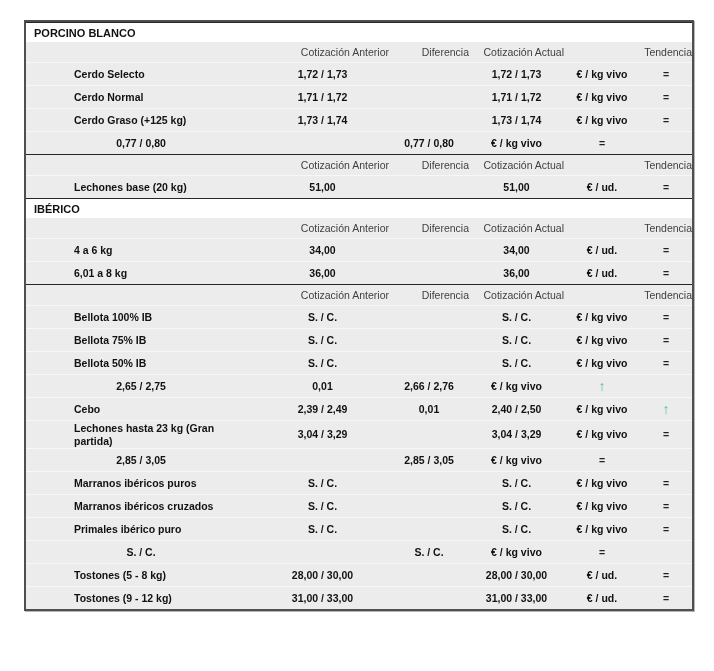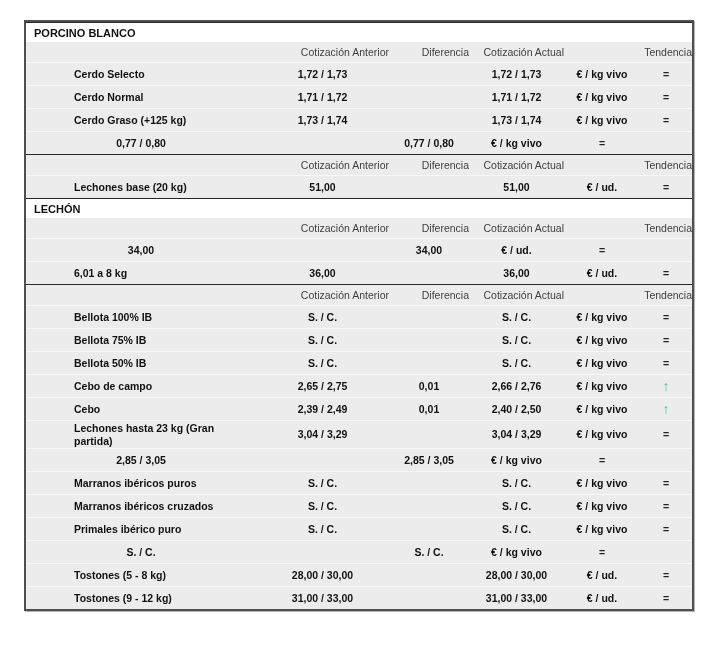--- a/index.html
+++ b/index.html
@@ -143,30 +143,31 @@
         <div class="grid row">
           <div class="cell label">Lechones base (20 kg)</div>
           <div class="cell val">51,00</div>
           <div class="cell val"></div>
           <div class="cell val">51,00</div>
           <div class="cell val">€ / ud.</div>
           <div class="cell trend">=</div>
         </div>
       </div>
       <div class="section">
-        <div class="section-name">LECHÓN</div>
-        <div class="grid hdr-row">
-          <div class="cell hdr"></div>
-          <div class="cell hdr">Cotización Anterior</div>
-          <div class="cell hdr">Diferencia</div>
-          <div class="cell hdr">Cotización Actual</div>
-          <div class="cell hdr"></div>
-          <div class="cell hdr">Tendencia</div>
-        </div>
-        <div class="grid row">
+        <div class="section-name">IBÉRICO</div>
+        <div class="grid hdr-row">
+          <div class="cell hdr"></div>
+          <div class="cell hdr">Cotización Anterior</div>
+          <div class="cell hdr">Diferencia</div>
+          <div class="cell hdr">Cotización Actual</div>
+          <div class="cell hdr"></div>
+          <div class="cell hdr">Tendencia</div>
+        </div>
+        <div class="grid row">
+          <div class="cell label">4 a 6 kg</div>
           <div class="cell val">34,00</div>
           <div class="cell val"></div>
           <div class="cell val">34,00</div>
           <div class="cell val">€ / ud.</div>
           <div class="cell trend">=</div>
         </div>
         <div class="grid row">
           <div class="cell label">6,01 a 8 kg</div>
           <div class="cell val">36,00</div>
           <div class="cell val"></div>
@@ -202,21 +203,20 @@
         </div>
         <div class="grid row">
           <div class="cell label">Bellota 50% IB</div>
           <div class="cell val">S. / C.</div>
           <div class="cell val"></div>
           <div class="cell val">S. / C.</div>
           <div class="cell val">€ / kg vivo</div>
           <div class="cell trend">=</div>
         </div>
         <div class="grid row">
-          <div class="cell label">Cebo de campo</div>
           <div class="cell val">2,65 / 2,75</div>
           <div class="cell val">0,01</div>
           <div class="cell val">2,66 / 2,76</div>
           <div class="cell val">€ / kg vivo</div>
           <div class="cell trend up">↑</div>
         </div>
         <div class="grid row">
           <div class="cell label">Cebo</div>
           <div class="cell val">2,39 / 2,49</div>
           <div class="cell val">0,01</div>

